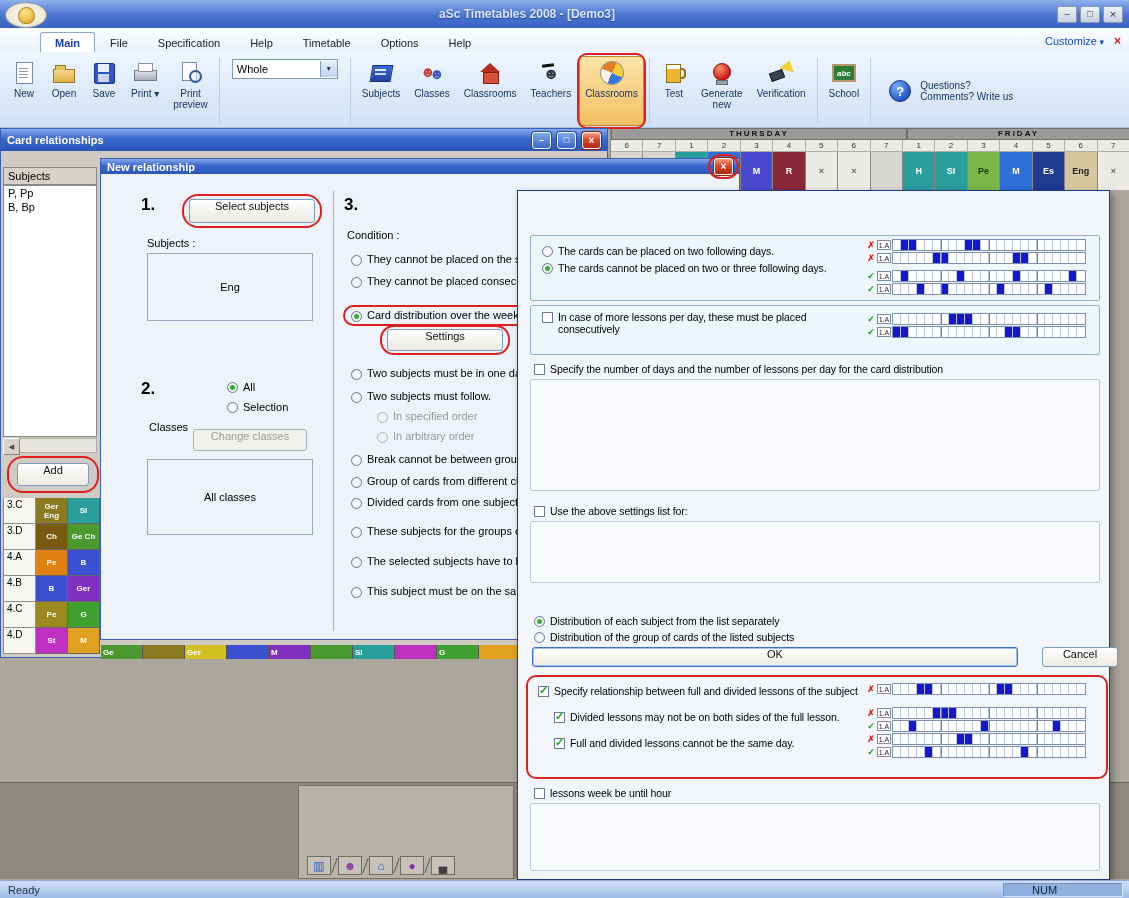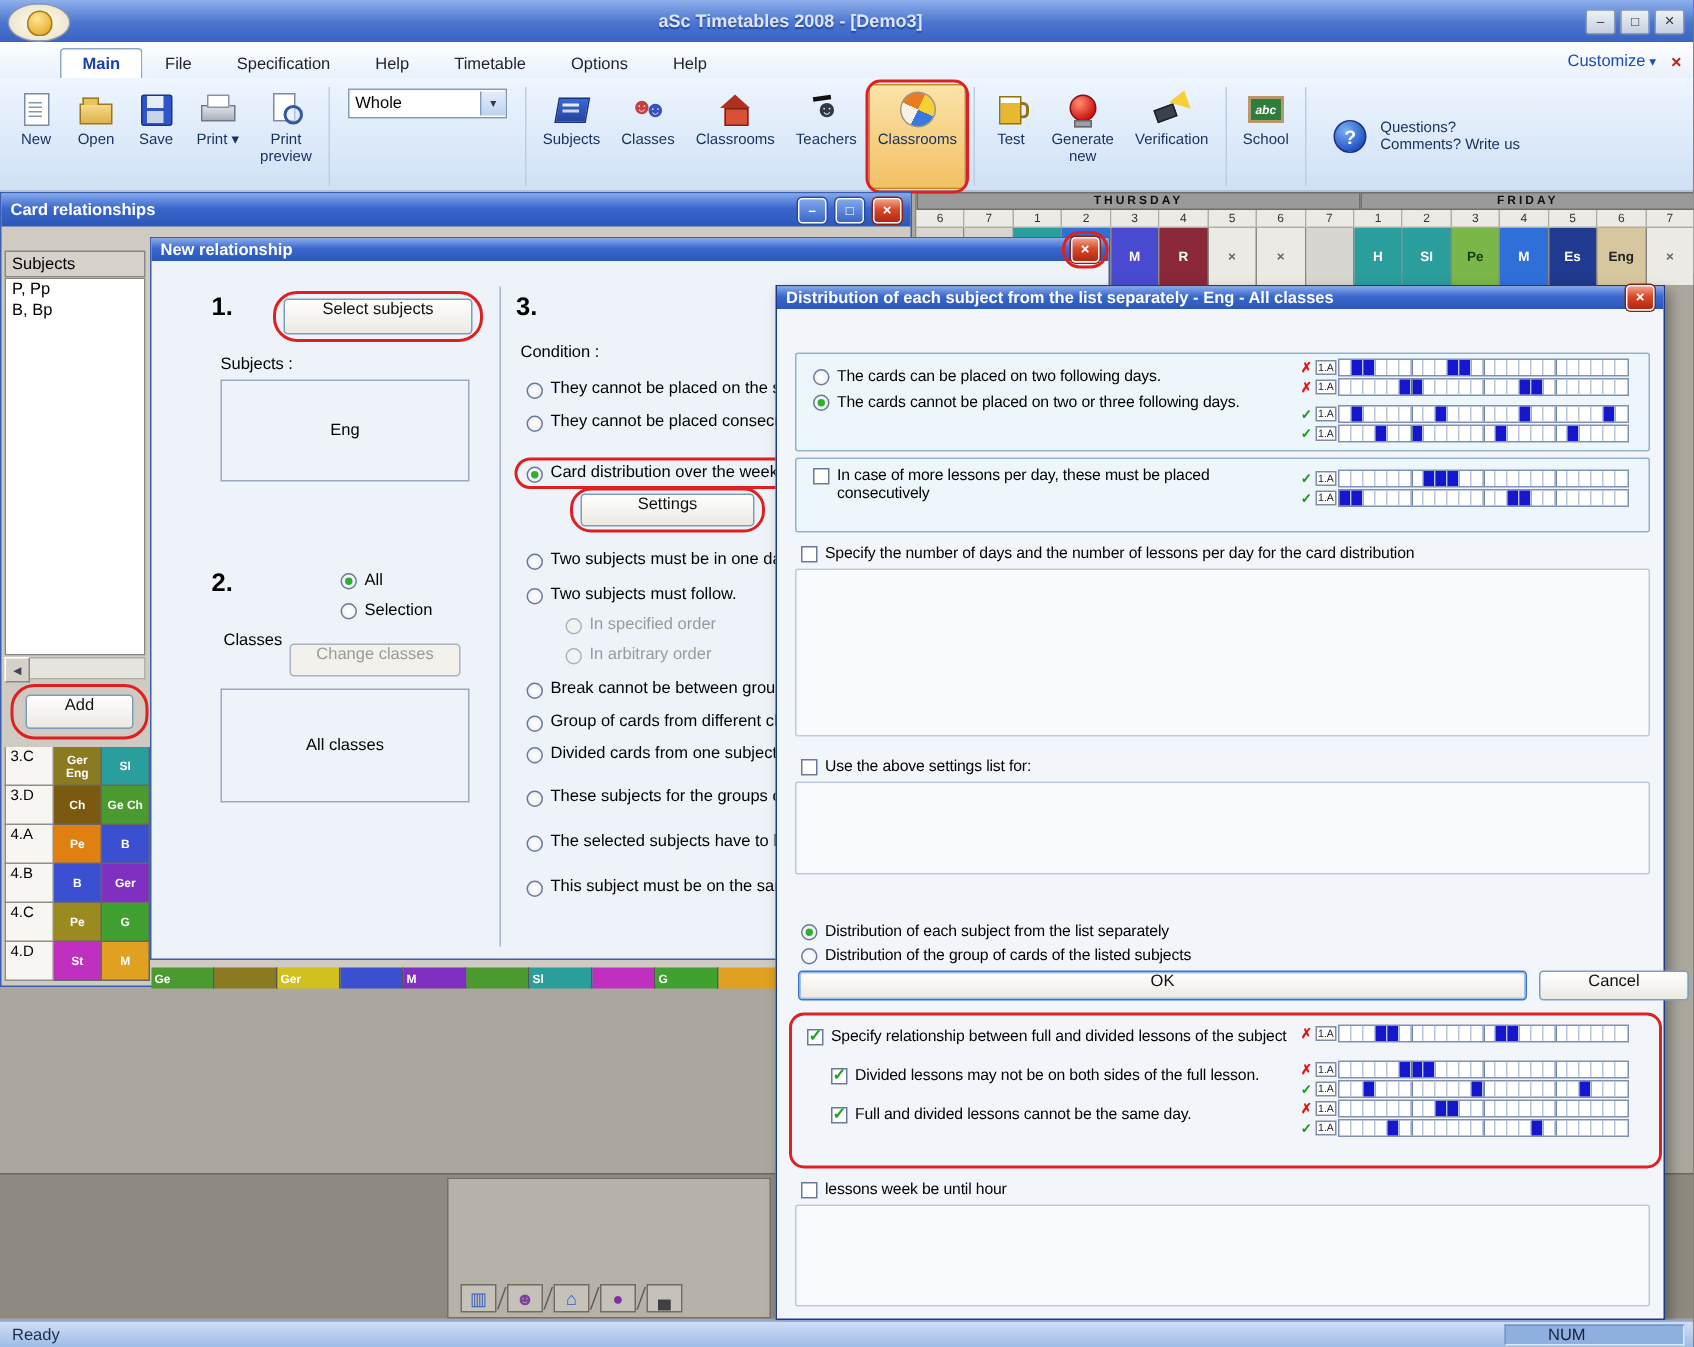--- a/index.html
+++ b/index.html
@@ -212,21 +212,21 @@
   #boxJ{left:12px;top:612px;width:568px;height:66px;}
   #redbox{position:absolute;left:8px;top:484px;width:578px;height:100px;border:2px solid #dd2222;border-radius:10px;}
   #r-can{top:54px;left:24px;}
   #r-cannot{top:71px;left:24px;}
   #c-consec{top:120px;left:24px;}
   #c-specify{top:172px;left:16px;}
   #c-useabove{top:314px;left:16px;}
   #r-each{top:424px;left:16px;}
   #r-group{top:440px;left:16px;}
   #btn-ok{position:absolute;left:14px;top:456px;width:486px;height:20px;}
-  #btn-cancel{position:absolute;left:508px;top:456px;width:100px;height:20px;}
+  #btn-cancel{position:absolute;left:524px;top:456px;width:76px;height:20px;}
   #c-fulldiv{top:494px;left:20px;}
   #c-divsides{top:520px;left:36px;}
   #c-fullsame{top:546px;left:36px;}
   #c-until{top:596px;left:16px;}
   #dist .lbl{font-size:10.5px;letter-spacing:-0.1px;}
 
   .mg{position:absolute;}
   #gridsA{left:348px;top:48px;}
   #gridsA .mg-row:nth-child(2){margin-bottom:6px;}
   #gridsB{left:348px;top:122px;}
@@ -600,25 +600,20 @@
           <span class="lbl">The selected subjects have to b</span>
         </div>
         <div class="cond-row" style="top: 426px;">
           <span class="r"></span>
           <span class="lbl">This subject must be on the sam</span>
         </div>
       </div>
   </div>
 
   <div id="dist">
-    <div class="dlg-title">
-      <span>Distribution of each subject from the list separately - Eng - All classes</span>
-      <span class="spacer"></span>
-      <div class="xbtn-red"></div>
-    </div>
 
     <div id="boxA" class="gbox"></div>
     <div id="r-can" class="drow">
       <span class="r"></span>
       <span class="lbl">The cards can be placed on two following days.</span>
     </div>
     <div id="r-cannot" class="drow">
       <span class="r sel"></span>
       <span class="lbl">The cards cannot be placed on two or three following days.</span>
     </div>

